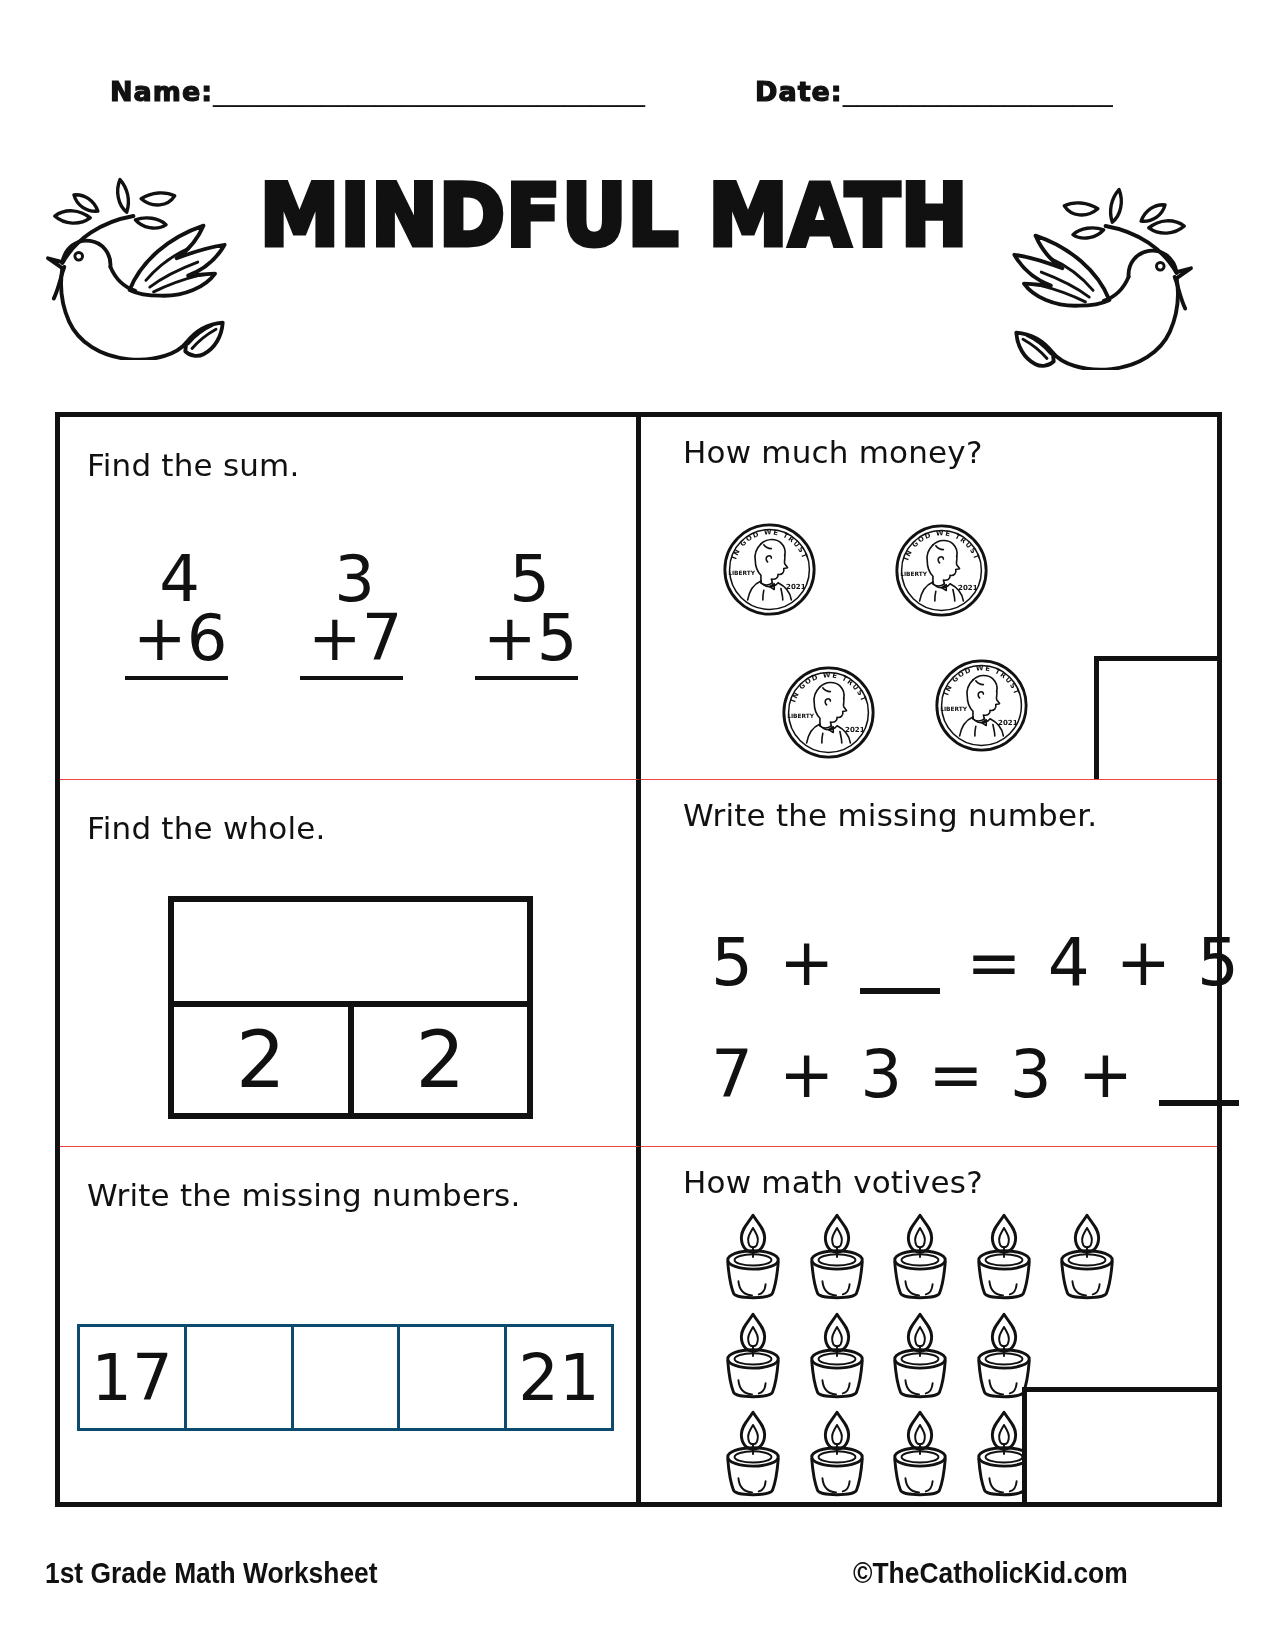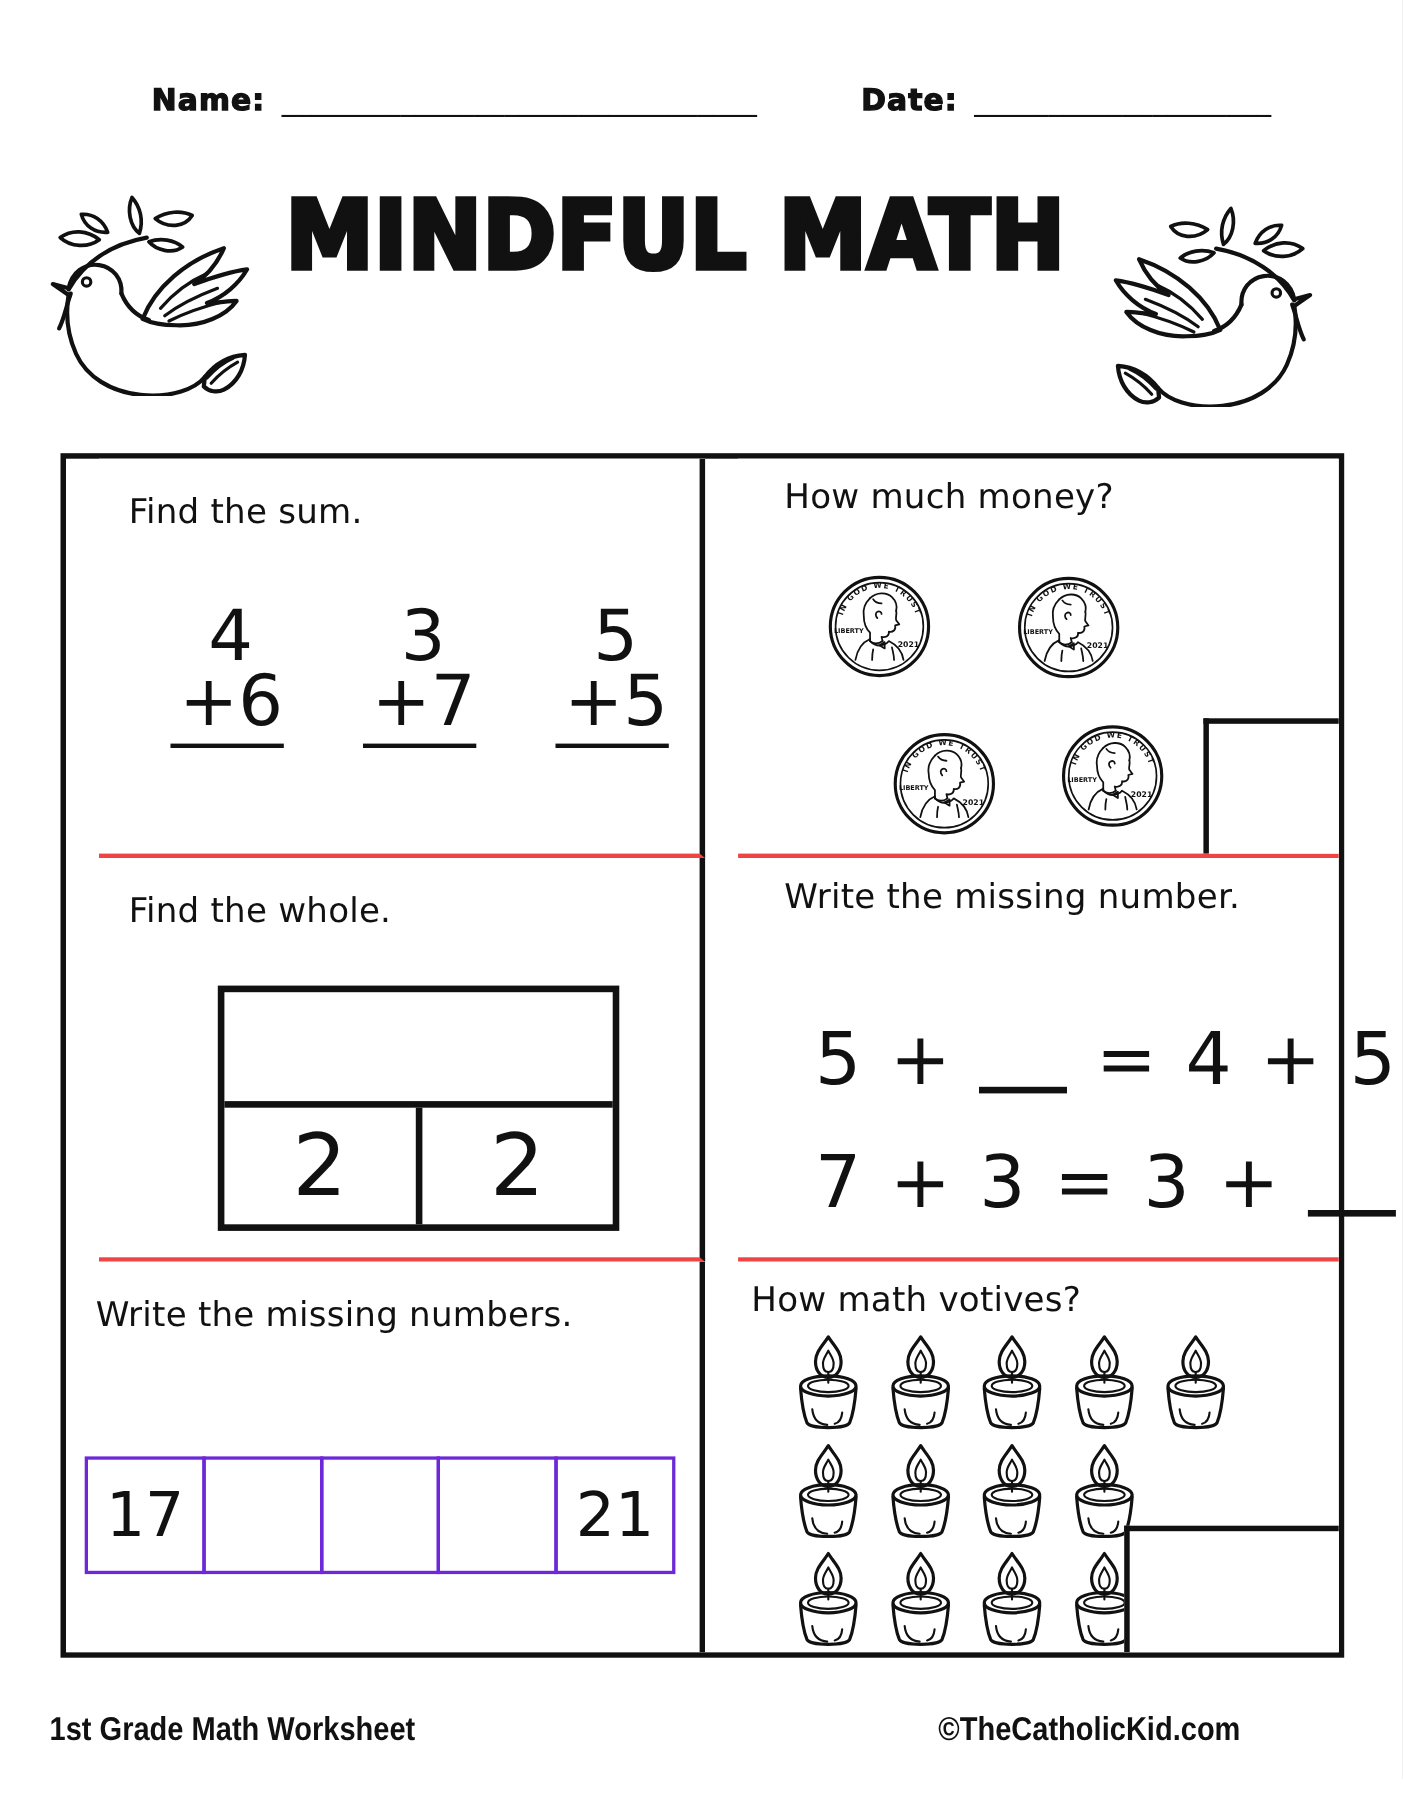--- a/index.html
+++ b/index.html
@@ -3,21 +3,21 @@
 <meta charset="utf-8">
 <style>
   * { box-sizing: border-box; margin: 0; padding: 0; }
   html,body { background:#e8e8e8; }
   .page {
     position: relative; width: 1275px; height: 1650px; margin: 0 auto;
     background: #ffffff; color: #111; overflow: hidden;
     font-family: "DejaVu Sans", sans-serif;
   }
   
-  .hdr-group { position: absolute; top: 76px; display: flex; align-items: flex-end; gap: 15px; white-space: nowrap; margin-left: 28px; }
+  .hdr-group { position: absolute; top: 76px; display: flex; align-items: flex-end; gap: 0; white-space: nowrap; }
   #name-group { left: 110px; }
   #date-group { left: 755px; }
   .hdr-label { font-size: 27px; font-weight: bold; letter-spacing: 1px; -webkit-text-stroke: 1.2px #111; }
   .hdr-line  { font-size: 27px; letter-spacing: 0; }
   
   .title-wrap { position: absolute; left: 0; top: 170px; width: 1212px; text-align: center; padding-left: 16px; }
   .main-title {
     display: inline-block; font-size: 86px; font-weight: bold; line-height: 1.05;
     letter-spacing: 1px; -webkit-text-stroke: 5px #111; transform: scaleX(0.93);
   }
@@ -26,21 +26,21 @@
   .dove-left  { left: 33px;  top: 168px; }
   .dove-right { left: 984px; top: 178px; transform: scaleX(-1); }
   
   .grid {
     position: absolute; left: 55px; top: 412px; width: 1167px; height: 1095px;
     border: 5px solid #111; display: grid;
     grid-template-columns: 581px 1fr; grid-template-rows: 363px 367px 1fr;
   }
   .cell { position: relative; background: #fff; }
   .c-left { border-right: 5px solid #111; }
-  .c-row  { border-bottom: 4px solid #ef4444; margin-left: 30px; }
+  .c-row  { border-bottom: 1px solid #ef4444; }
   .cell h2 { position: absolute; font-size: 31px; font-weight: 400; letter-spacing: 0.2px; white-space: nowrap; }
   .c1 h2 { left: 27px; top: 30px; }
   .c2 h2 { left: 42px; top: 17px; }
   
   .vprobs { position: absolute; left: 65px; top: 133px; display: flex; gap: 72px; }
   .vprob { width: 103px; font-size: 64px; line-height: 0.92; }
   .vprob .top { text-align: right; padding-right: 28px; }
   .vprob .bot { display: flex; justify-content: space-between; padding: 0 28px 0 8px; }
   .vprob .rule { border-bottom: 4px solid #111; margin-top: 8px; }
   
@@ -54,21 +54,21 @@
   .ppw-whole { position: absolute; left: 0; right: 0; top: 0; bottom: 112px; }
   .ppw-bottom { position: absolute; left: 0; right: 0; bottom: 0; height: 112px; border-top: 6px solid #111; display: flex; }
   .ppw-part { flex: 1; display: flex; align-items: center; justify-content: center; font-size: 78px; }
   .ppw-part:first-child { border-right: 6px solid #111; }
   
   .eq { position: absolute; display: flex; gap: 26px; font-size: 66px; line-height: 1; align-items: flex-start; }
   .eq-token { display: inline-block; }
   .eq-blank { width: 80px; height: 58px; border-bottom: 6px solid #111; align-self: flex-end; margin-bottom: 2px; }
   
   .strip { position: absolute; left: 17px; top: 177px; width: 537px; height: 107px; display: flex; }
-  .sbox { flex: 1; border: 3px solid #6d28d9; margin-left: -3px; display: flex; align-items: center; justify-content: center; font-size: 56px; }
+  .sbox { flex: 1; border: 3px solid #0c4a6e; margin-left: -3px; display: flex; align-items: center; justify-content: center; font-size: 64px; }
   .sbox:first-child { margin-left: 0; }
   
   .candle { position: absolute; width: 66px; height: 94px; }
   
   .footer-left, .footer-right {
     position: absolute; top: 1556px; font-size: 30px; font-weight: bold;
     font-family: "Liberation Sans", sans-serif; transform: scaleX(0.88); transform-origin: left; white-space: nowrap;
   }
   .footer-left  { left: 45px; }
   .footer-right { left: 853px; }

